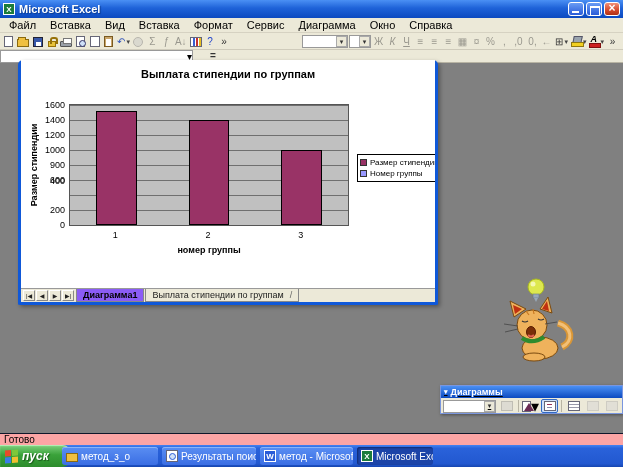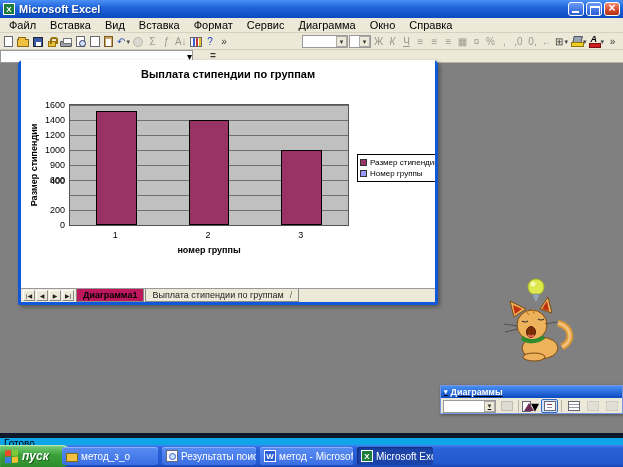--- a/index.html
+++ b/index.html
@@ -104,21 +104,21 @@
   .legend-row{display:flex;align-items:center;gap:3px;height:11px;}
   .legend-swatch{width:7px;height:7px;border:1px solid #333;flex:0 0 auto;}
   .legend-label{font-size:8px;white-space:nowrap;}
 
   .cw-tabs{position:absolute;left:0;bottom:0;width:100%;height:14px;background:#ECE9D8;border-top:1px solid #999;
     display:flex;align-items:stretch;font-size:9px;}
   .tab-nav{display:flex;align-items:center;gap:1px;padding:0 2px;}
   .tab-nav-btn{width:12px;height:11px;background:#ECE9D8;border:1px solid #fff;border-right-color:#888;border-bottom-color:#888;
     display:inline-flex;align-items:center;justify-content:center;font-size:6px;color:#222;}
   .sheet-tab{display:inline-flex;align-items:center;padding:0 6px;border:1px solid #888;border-top:none;margin-right:1px;white-space:nowrap;}
-  .sheet-tab.active{background:#be185d;font-weight:bold;}
+  .sheet-tab.active{background:#8b5cf6;font-weight:bold;}
   .sheet-tab.inactive{background:#ECE9D8;color:#222;}
   .sheet-tab.inactive::after{content:"/";margin-left:6px;color:#666;}
 
   
   .assistant{position:absolute;left:500px;top:295px;z-index:4;}
   .bulb{position:absolute;left:527px;top:278px;z-index:4;}
 
   
   .charts-tb{position:absolute;left:440px;top:385px;width:183px;height:29px;z-index:6;background:#ECE9D8;
     border:1px solid #7a96df;overflow:hidden;box-shadow:1px 1px 3px rgba(0,0,0,.4);text-decoration:underline;}
@@ -135,22 +135,22 @@
   .ic-legendbtn{width:12px;height:10px;background:#fff;border:1px solid #667;}
   .ic-legendbtn::before{content:"";position:absolute;left:2px;top:2px;width:5px;height:1px;background:#935;box-shadow:0 3px 0 #88a;}
   .ic-datatable{width:12px;height:10px;border:1px solid #667;
     background:linear-gradient(#fff 0 2px,#99a 2px 3px,#fff 3px 5px,#99a 5px 6px,#fff 6px),
                linear-gradient(90deg,#fff 0 3px,#99a 3px 4px,#fff 4px);}
   .ic-byrows,.ic-bycols{width:12px;height:10px;background:#d8d4c8;border:1px solid #aaa;}
   .sep{width:1px;height:12px;background:#b8b4a4;margin:0 1px;}
   .ctb-combo{width:66px;}
 
   
-  .statusbar{position:absolute;left:0;top:433px;width:623px;height:12px;background:#0ea5e9;
-    border-top:5px solid #0f172a;font-size:10px;color:#000;z-index:7;}
+  .statusbar{position:absolute;left:0;top:433px;width:623px;height:12px;background:#fca5a5;
+    border-top:1px solid #0f172a;font-size:10px;color:#000;z-index:7;}
   .ready{position:absolute;left:4px;top:0;}
   .sb-panels{position:absolute;right:2px;top:0;height:11px;display:flex;gap:2px;}
   .sb-panel{height:11px;border:1px solid #aca899;border-bottom-color:#fff;border-right-color:#fff;
     font-size:9px;text-align:center;line-height:10px;}
   .sp1{width:40px}.sp2{width:86px}.sp3{width:22px}.sp4{width:22px}.sp5{width:34px}.sp6{width:22px}.sp7{width:22px}.sp8{width:18px}
 
   
   .taskbar{position:absolute;left:0;top:445px;width:623px;height:22px;z-index:10;
     background:linear-gradient(180deg,#4483f2,#2a62da 15%,#2258d0 85%,#1646b0);}
   .start-btn{position:absolute;left:0;top:0;height:22px;width:72px;border-radius:0 10px 10px 0;

